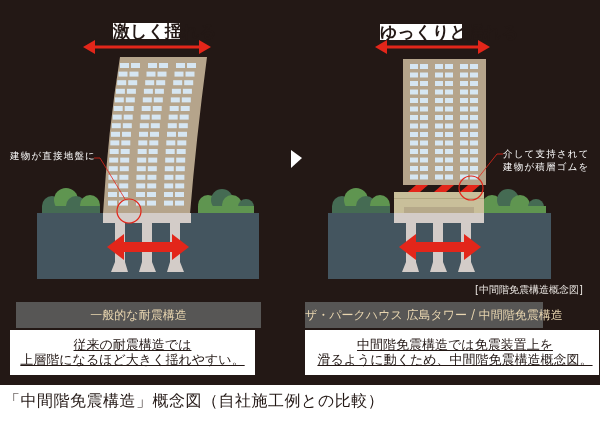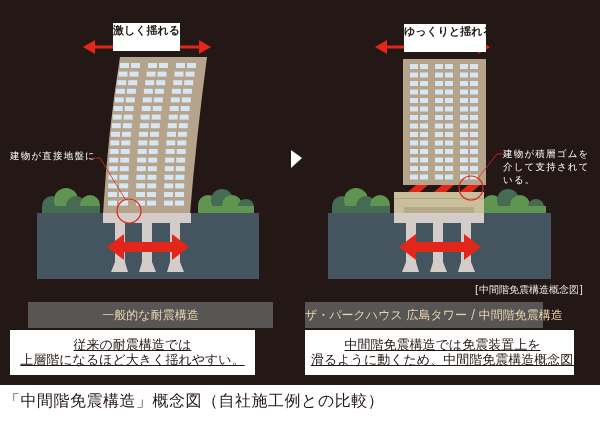--- a/index.html
+++ b/index.html
@@ -1,20 +1,20 @@
 <!DOCTYPE html>
 <html><head>
 <meta charset="utf-8">
 <style>
   * { margin: 0; padding: 0; box-sizing: border-box; }
   body { width: 600px; height: 421px; background: #ffffff; position: relative; overflow: hidden;
          font-family: "DejaVu Serif", "Liberation Serif", serif; }
   .dark { position: absolute; left: 0; top: 0; width: 600px; height: 385px; background: #231815; }
-  .motion-label { position: absolute; background: #ffffff; color: #231815; font-size: 11px; font-weight: bold;
-                  height: 28px; line-height: 16px; text-align: center; white-space: nowrap; }
+  .motion-label { position: absolute; background: #ffffff; color: #231815; font-size: 17px; font-weight: bold;
+                  height: 16px; line-height: 16px; text-align: center; white-space: nowrap; }
   .note { position: absolute; color: #ffffff; font-size: 9.5px; line-height: 13px; letter-spacing: 1.2px;
           font-family: "DejaVu Sans", sans-serif; white-space: nowrap; }
   .fig-caption { position: absolute; color: #e8e4e0; font-size: 10px; white-space: nowrap;
                  font-family: "DejaVu Sans", sans-serif; text-align: center; }
   .panel-head { position: absolute; height: 26px; background: #575655; color: #e9d6b0; font-size: 12px;
                 line-height: 26px; text-align: center; white-space: nowrap; }
   .panel-body { position: absolute; height: 45px; background: #ffffff; color: #231815; font-size: 13px;
                 line-height: 15px; text-align: center; padding-top: 7px; text-decoration: underline; }
   .panel-body span { display: block; white-space: nowrap; }
   .bottom-caption { position: absolute; left: 4px; top: 391px; font-size: 16px; color: #231815;
@@ -319,37 +319,36 @@
   <g>
     <rect x="412" y="242" width="56" height="10" fill="#e3261a"></rect>
     <path d="M399,247 L416,234 L416,260 z" fill="#e3261a"></path>
     <path d="M481,247 L464,234 L464,260 z" fill="#e3261a"></path>
   </g>
   <circle cx="471" cy="188" r="12" fill="none" stroke="#e3261a" stroke-width="1.2"></circle>
   <polyline points="503,154 497,154 478,178" fill="none" stroke="#e3261a" stroke-width="0.8"></polyline>
 </svg>
 
 <div class="motion-label" style="left:113px; top:23px; width:67px;">激しく揺れる</div>
-<div class="motion-label" style="left:404px; top:24px; width:82px;">ゆっくりと揺れる</div>
+<div class="motion-label" style="left:380px; top:24px; width:82px;">ゆっくりと揺れる</div>
 
 <div class="note" style="left:10px; top:149px;text-align:center;">
   <span style="display:block">建物が直接地盤に</span>
 </div>
 <div class="note" style="left:503px; top:147px;">
+  <span style="display:block">介して支持されて</span>
   <span style="display:block">建物が積層ゴムを</span>
-  <span style="display:block">介して支持されて</span>
-  <span style="display:block">いる。</span>
 </div>
 
 <div class="fig-caption" style="left:475px; top:283px;">[中間階免震構造概念図]</div>
 
-<div class="panel-head" style="left:28px; top:302px; width:245px;">一般的な耐震構造</div>
+<div class="panel-head" style="left:16px; top:302px; width:245px;">一般的な耐震構造</div>
 <div class="panel-body" style="left:10px; top:330px; width:245px;">
   <span>従来の耐震構造では</span>
   <span>上層階になるほど大きく揺れやすい。</span>
 </div>
 <div class="panel-head" style="left:305px; top:302px; width:238px;">ザ・パークハウス 広島タワー / 中間階免震構造</div>
-<div class="panel-body" style="left:305px; top:330px; width:269px;padding-left:6px;">
+<div class="panel-body" style="left:305px; top:330px; width:294px;padding-left:6px;">
   <span>中間階免震構造では免震装置上を</span>
   <span>滑るように動くため、中間階免震構造概念図。</span>
 </div>
 
 <div class="bottom-caption">「中間階免震構造」概念図（自社施工例との比較）</div>
 
 </body></html>

